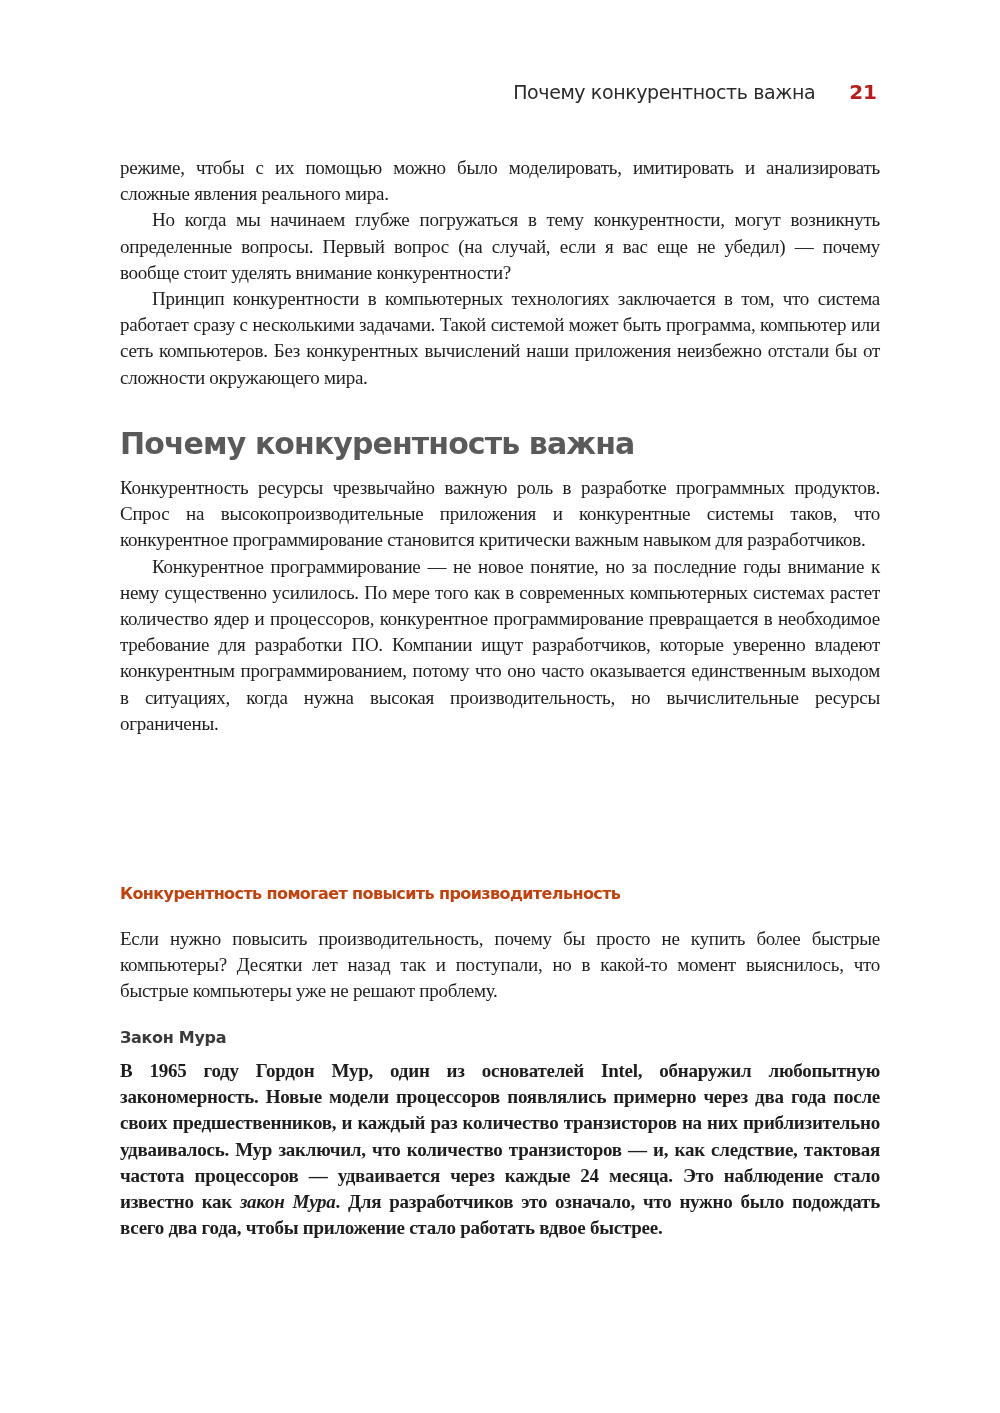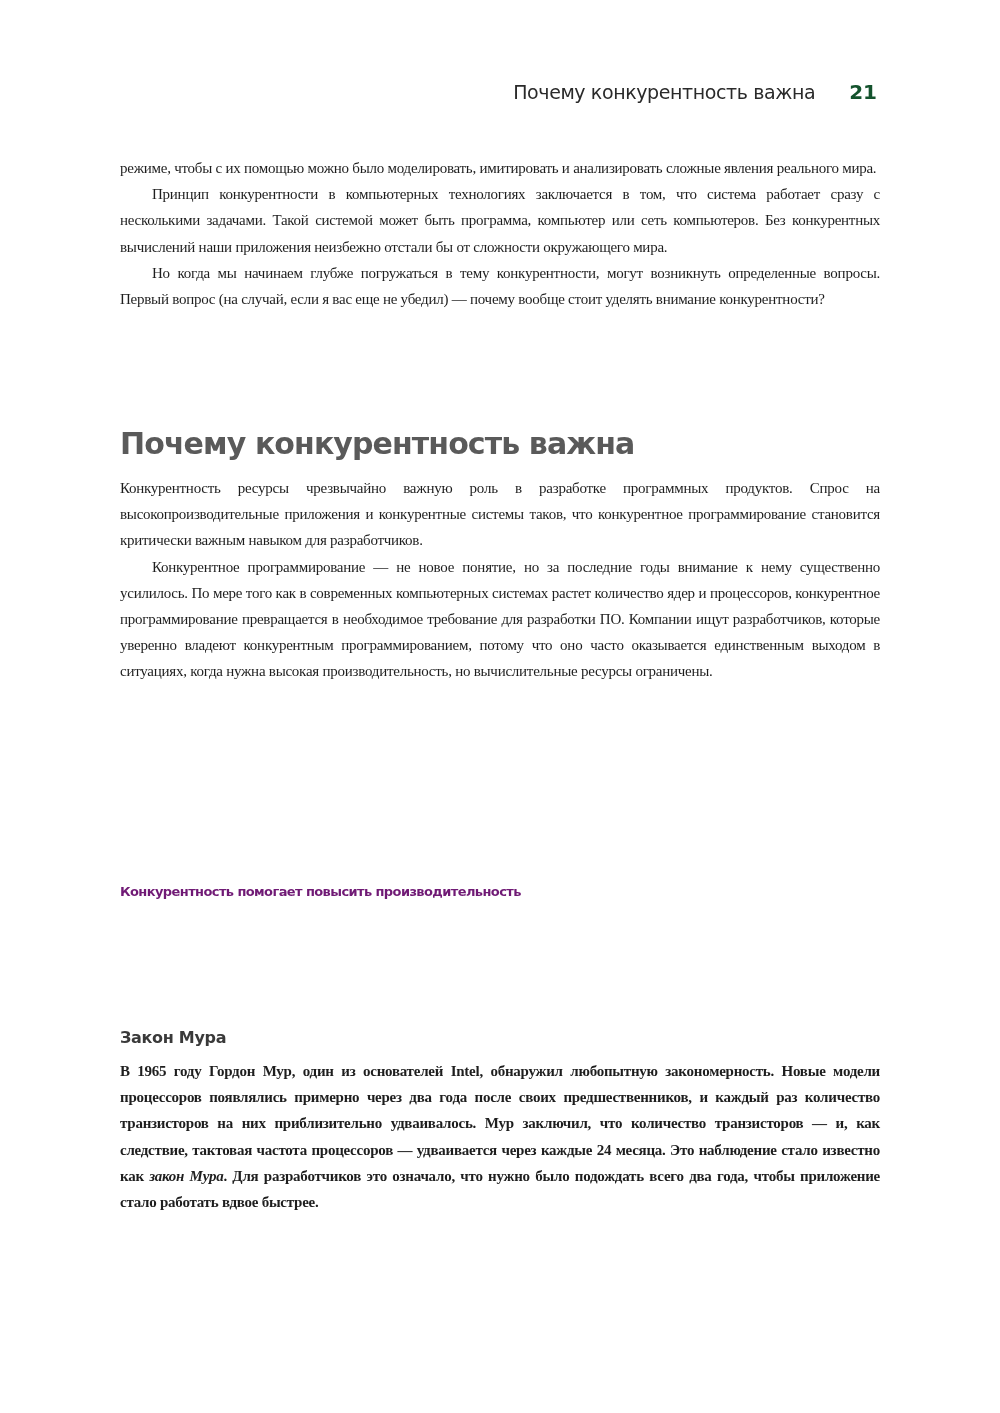--- a/index.html
+++ b/index.html
@@ -4,69 +4,72 @@
   <style>
     html, body { margin: 0; padding: 0; background: #ffffff; }
     body { width: 1000px; height: 1413px; position: relative; overflow: hidden; }
     .page { position: absolute; left: 0; top: 0; width: 1000px; height: 1413px; background: #fff; }
     .running-head {
       position: absolute; top: 80px; left: 120px; width: 757px;
       text-align: right; font-family: "DejaVu Sans", sans-serif; color: #2a2a2a;
       font-size: 19px; white-space: nowrap;
     }
     .running-head .rh-title { letter-spacing: -0.4px; }
-    .running-head .rh-num { font-weight: bold; margin-left: 34px; font-size: 20px; color: #14532d; }
+    .running-head .rh-num { font-weight: bold; margin-left: 34px; font-size: 20px; color: #b91c1c; }
     .body-text {
       position: absolute; left: 120px; width: 760px;
-      font-family: "Liberation Serif", serif; font-size: 15px; line-height: 26.2px;
+      font-family: "Liberation Serif", serif; font-size: 19px; line-height: 26.2px;
       color: #1e1e1e; text-align: justify; letter-spacing: -0.25px;
     }
     .body-text p { margin: 0; text-indent: 32px; }
     .body-text p.noindent { text-indent: 0; }
     .h1 {
       position: absolute; left: 120px; top: 426px;
       font-family: "DejaVu Sans", sans-serif; font-weight: bold; font-size: 30px;
       color: #5a5a5a; letter-spacing: -0.9px; margin: 0;
     }
     .h2 {
       position: absolute; left: 120px; top: 884px;
-      font-family: "DejaVu Sans", sans-serif; font-weight: bold; font-size: 13px;
-      color: #701a75; letter-spacing: -0.6px; margin: 0;
+      font-family: "DejaVu Sans", sans-serif; font-weight: bold; font-size: 16px;
+      color: #c2410c; letter-spacing: -0.6px; margin: 0;
     }
     .h3 {
       position: absolute; left: 120px; top: 1028px;
       font-family: "DejaVu Sans", sans-serif; font-weight: bold; font-size: 16px;
       color: #3a3a3a; letter-spacing: -0.3px; margin: 0;
     }
     em { font-style: italic; }
   </style>
 </head>
 <body>
 
 <div class="page">
 
   <div class="running-head">
     <span class="rh-title">Почему конкурентность важна</span><span class="rh-num">21</span>
   </div>
 
   <div class="body-text" style="top:155px;">
     <p class="noindent">режиме, чтобы с их помощью можно было моделировать, имитировать и анализировать сложные явления реального мира.</p>
+    <p>Но когда мы начинаем глубже погружаться в тему конкурентности, могут возникнуть определенные вопросы. Первый вопрос (на случай, если я вас еще не убедил) — почему вообще стоит уделять внимание конкурентности?</p>
     <p>Принцип конкурентности в компьютерных технологиях заключается в том, что система работает сразу с несколькими задачами. Такой системой может быть программа, компьютер или сеть компьютеров. Без конкурентных вычислений наши приложения неизбежно отстали бы от сложности окружающего мира.</p>
-    <p>Но когда мы начинаем глубже погружаться в тему конкурентности, могут возникнуть определенные вопросы. Первый вопрос (на случай, если я вас еще не убедил) — почему вообще стоит уделять внимание конкурентности?</p>
   </div>
 
   <h1 class="h1">Почему конкурентность важна</h1>
 
   <div class="body-text" style="top:475px;">
     <p class="noindent">Конкурентность ресурсы чрезвычайно важную роль в разработке программных продуктов. Спрос на высокопроизводительные приложения и конкурентные системы таков, что конкурентное программирование становится критически важным навыком для разработчиков.</p>
     <p>Конкурентное программирование — не новое понятие, но за последние годы внимание к нему существенно усилилось. По мере того как в современных компьютерных системах растет количество ядер и процессоров, конкурентное программирование превращается в необходимое требование для разработки ПО. Компании ищут разработчиков, которые уверенно владеют конкурентным программированием, потому что оно часто оказывается единственным выходом в ситуациях, когда нужна высокая производительность, но вычислительные ресурсы ограничены.</p>
   </div>
 
   <h2 class="h2">Конкурентность помогает повысить производительность</h2>
 
+  <div class="body-text" style="top:926px;">
+    <p class="noindent">Если нужно повысить производительность, почему бы просто не купить более быстрые компьютеры? Десятки лет назад так и поступали, но в какой-то момент выяснилось, что быстрые компьютеры уже не решают проблему.</p>
+  </div>
 
   <h3 class="h3">Закон Мура</h3>
 
   <div class="body-text" style="top:1058px;font-weight:bold;">
     <p class="noindent"><span>В 1965 году Гордон Мур, один из основателей Intel, обнаружил любопытную закономерность. Новые модели процессоров появлялись примерно через два года после своих предшественников, и каждый раз количество транзисторов на них приблизительно удваивалось. Мур заключил, что количество транзисторов — и, как следствие, тактовая частота процессоров — удваивается через каждые 24 месяца. Это наблюдение стало известно как </span><em>закон Мура</em><span>. Для разработчиков это означало, что нужно было подождать всего два года, чтобы приложение стало работать вдвое быстрее.</span></p>
   </div>
 
 </div>
 
 </body></html>

